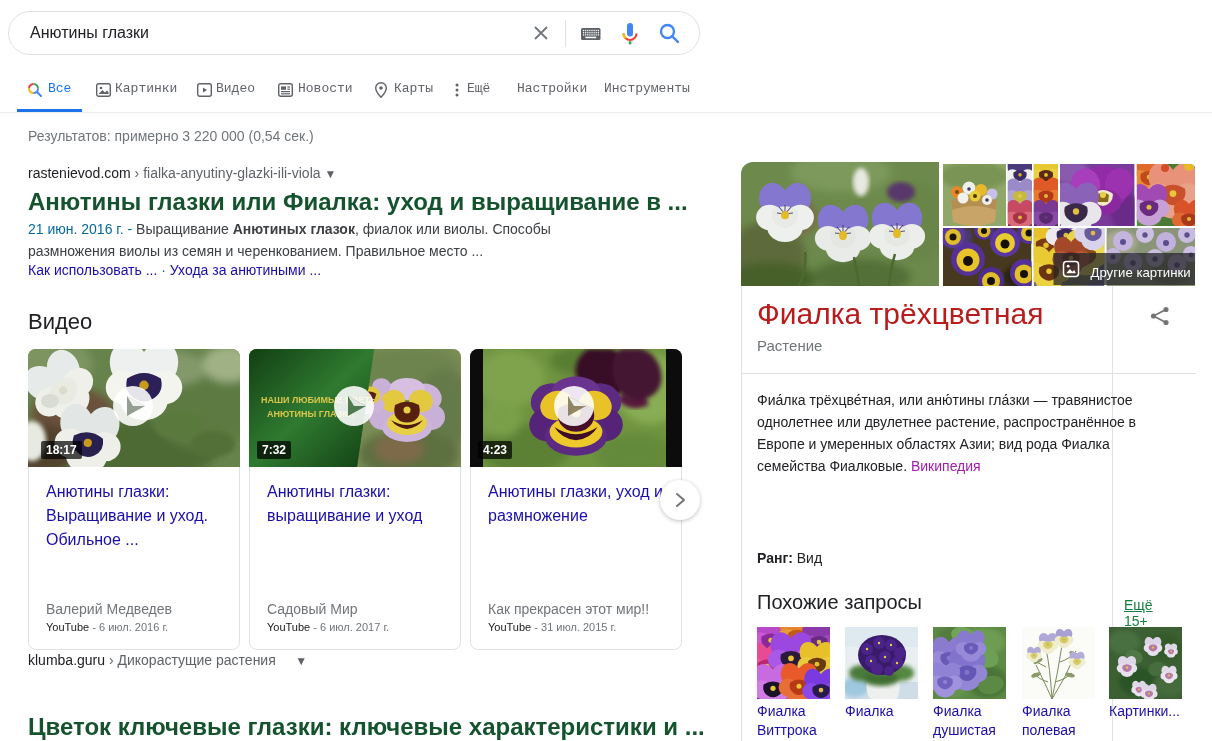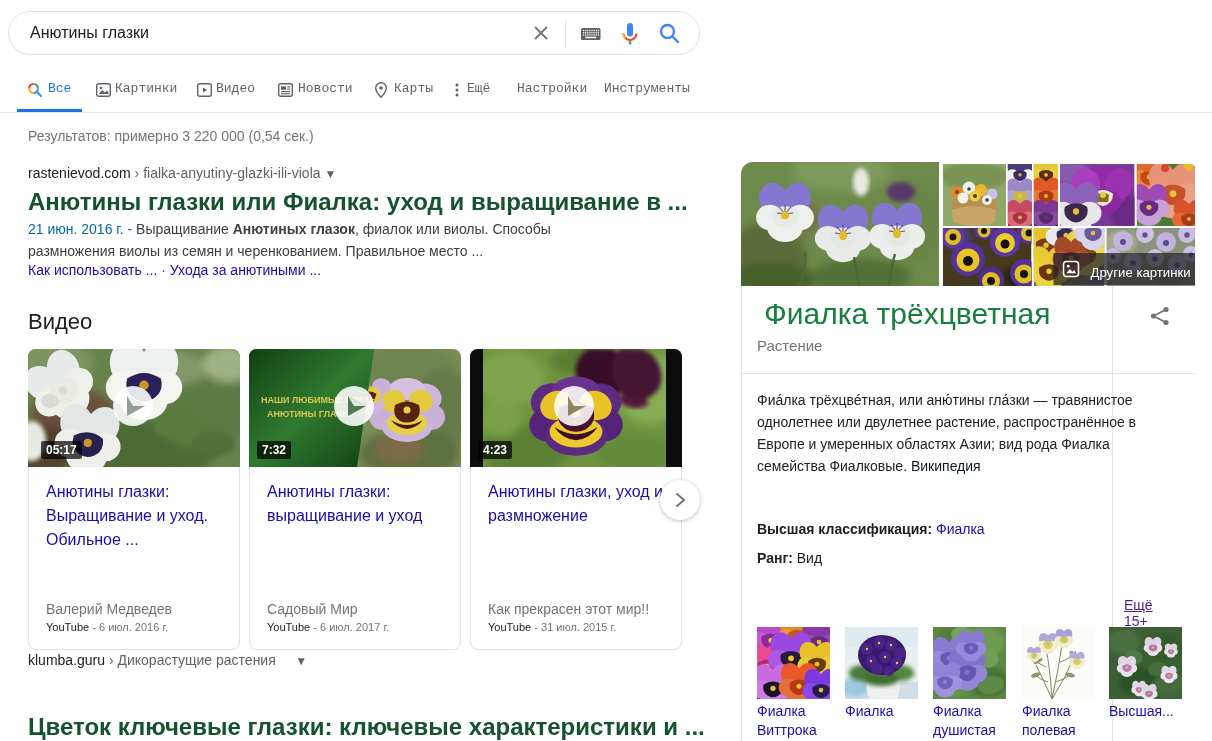--- a/index.html
+++ b/index.html
@@ -42,28 +42,28 @@
 
 
 .arrowc { left:660px; top:480px; width:40px; height:40px; border-radius:50%; background:#fff;
   box-shadow:0 1px 4px rgba(0,0,0,.25); }
 
 
 .kp { left:741px; top:162px; width:372px; height:579px; border:1px solid #dfe1e5;
   border-radius:12px 12px 0 0; border-bottom:none; }
 .kpcollage { position:absolute; left:-1px; top:-1px; width:456px; height:124px;
   border-radius:12px 12px 0 0; overflow:hidden; }
-.kptitle { left:22px; top:134px; font-size:30px; color:#15803d; }
+.kptitle { left:15px; top:134px; font-size:30px; color:#b91c1c; }
 .kpsub { left:15px; top:174px; font-size:15px; color:#70757a; }
 .kpdiv { left:0; top:210px; width:454px; height:1px; background:#dfe1e5; }
 .kpdesc { left:15px; top:226px; white-space:nowrap; font-size:14px; line-height:22px; color:#202124; }
 .fact { left:15px; font-size:14px; color:#202124; }
 .fact b { font-weight:bold; }
 .kph2 { left:15px; top:428px; font-size:20px; color:#202124; }
-.kpmore { left:382px; top:434px; font-size:14px; color:#4c1d95;text-decoration:underline; }
+.kpmore { left:382px; top:434px; font-size:14px; color:#15803d;text-decoration:underline; }
 .rthumb { top:464px; width:73px; height:72px; position:absolute; overflow:hidden; }
 .rcap { top:539px; font-size:14px; line-height:19px; color:#1a0dab; position:absolute; }
 </style></head>
 <body>
 
 <svg width="0" height="0" style="position:absolute">
 <defs>
 <g id="pansy">
   <ellipse cx="-6.5" cy="-8" rx="8.5" ry="10.5" transform="rotate(-18 -6.5 -8)" style="fill:var(--up)"></ellipse>
   <ellipse cx="6.5" cy="-8" rx="8.5" ry="10.5" transform="rotate(18 6.5 -8)" style="fill:var(--up)"></ellipse>
@@ -205,21 +205,21 @@
     </g>
     <use href="#pansy" transform="translate(116,34) scale(2.25)" style="--up:#edf0ef;--lo:#f3f4ee;--bl:#2b2158;--ce:#c8991c"></use>
     <use href="#pansy" transform="translate(34,40) rotate(-35) scale(1.9)" style="--up:#e6eae8;--lo:#eff0e9;--bl:#e9eae2;--ce:#dcdccc"></use>
     <ellipse cx="22" cy="52" rx="9" ry="7" fill="#d8dcd2"></ellipse>
     <use href="#pansy" transform="translate(60,92) rotate(6) scale(1.95)" style="--up:#e2e6e4;--lo:#edefe8;--bl:#2a2050;--ce:#c8991c"></use>
     <ellipse cx="4" cy="92" rx="14" ry="20" fill="#e7eae0" filter="url(#b2)"></ellipse>
     <circle cx="105" cy="57" r="20" fill="#ffffff" opacity=".88"></circle>
     <path d="M99 47 L117 57 L99 67 Z" fill="#8a9486" opacity=".9"></path>
     <path d="M99 47 L117 57 L105 57 Z" fill="#fcfcfc" opacity=".9"></path>
   </svg>
-  <div class="vtime" style="left:13px">05:17</div>
+  <div class="vtime" style="left:13px">18:17</div>
   </div>
   <div class="abs vtitle">Анютины глазки:<br>Выращивание и уход.<br>Обильное ...</div>
   <div class="abs vchan">Валерий Медведев</div>
   <div class="abs vyt"><b>YouTube</b> - 6 июл. 2016 г.</div>
 </div>
 <div class="abs vcard" style="left:249px">
   <div class="vthumb" id="th2">
   <svg width="212" height="118" viewBox="0 0 212 118">
     <rect width="212" height="118" fill="#7a8e56"></rect>
     <g filter="url(#b4)">
@@ -569,23 +569,23 @@
   </div>
   <div class="abs kptitle">Фиалка трёхцветная</div>
   <svg class="abs" style="left:408px;top:143px" width="20" height="20" viewBox="0 0 20 20">
     <circle cx="16" cy="3.5" r="2.6" fill="#757575"></circle>
     <circle cx="16" cy="16.5" r="2.6" fill="#757575"></circle>
     <circle cx="3.5" cy="10" r="2.6" fill="#757575"></circle>
     <path d="M3.5 10 L16 3.5 M3.5 10 L16 16.5" stroke="#757575" stroke-width="1.7"></path>
   </svg>
   <div class="abs kpsub">Растение</div>
   <div class="abs kpdiv"></div>
-  <div class="abs kpdesc">Фиа́лка трёхцве́тная, или аню́тины гла́зки — травянистое<br>однолетнее или двулетнее растение, распространённое в<br>Европе и умеренных областях Азии; вид рода Фиалка<br>семейства Фиалковые. <span style="color:#0f172a">Википедия</span></div>
-  <div class="abs fact" style="top:358px"><b>Высшая классификация:</b> <span style="color:#1a0dab">Фиалка</span></div>
+  <div class="abs kpdesc">Фиа́лка трёхцве́тная, или аню́тины гла́зки — травянистое<br>однолетнее или двулетнее растение, распространённое в<br>Европе и умеренных областях Азии; вид рода Фиалка<br>семейства Фиалковые. <span style="color:#a21caf">Википедия</span></div>
   <div class="abs fact" style="top:387px"><b>Ранг:</b> Вид</div>
+  <div class="abs kph2">Похожие запросы</div>
   <div class="abs kpmore">Ещё 15+</div>
   <div class="rthumb" style="left:15px" id="rt1">
   <svg width="73" height="72" viewBox="0 0 73 72">
     <rect width="73" height="72" fill="#6a2a8a"></rect>
     <use href="#pansy" transform="translate(14,12) scale(1.25)" style="--up:#b84ac8;--lo:#c85ad4;--bl:#8a2a9a;--ce:#e8c830"></use>
     <use href="#pansy" transform="translate(40,8) scale(1.15)" style="--up:#e8842a;--lo:#e89a3a;--bl:#c05a18;--ce:#e8c830"></use>
     <use href="#pansy" transform="translate(62,14) scale(1.1)" style="--up:#8a3aa8;--lo:#9a4ab8;--bl:#6a2a84;--ce:#e0c040"></use>
     <use href="#pansy" transform="translate(10,38) scale(1.2)" style="--up:#e84a94;--lo:#e85aa0;--bl:#b82a70;--ce:#e8c830"></use>
     <use href="#pansy" transform="translate(34,30) scale(1.35)" style="--up:#9a48e0;--lo:#aa58e8;--bl:#2a1a3a;--ce:#e8c830"></use>
     <use href="#pansy" transform="translate(60,36) scale(1.15)" style="--up:#e8c02a;--lo:#e8ca3a;--bl:#6a3a10;--ce:#e8c02a"></use>
@@ -681,14 +681,14 @@
     <use href="#pansy" transform="translate(60,48) scale(.5)" style="--up:#e2dae8;--lo:#eae4f0;--bl:#ba7caa;--ce:#d8c850"></use>
     <use href="#pansy" transform="translate(30,62) scale(.45)" style="--up:#e0d8e8;--lo:#eae4f0;--bl:#b87aa8;--ce:#d8c850"></use>
     <use href="#pansy" transform="translate(40,66) scale(.5)" style="--up:#ded6e6;--lo:#e8e2ee;--bl:#b67aa6;--ce:#d8c850"></use>
     <use href="#pansy" transform="translate(62,24) scale(.4)" style="--up:#ded6e6;--lo:#e8e2ee;--bl:#b67aa6;--ce:#d8c850"></use>
   </svg>
   </div>
   <div class="rcap" style="left:15px">Фиалка<br>Виттрока</div>
   <div class="rcap" style="left:103px">Фиалка</div>
   <div class="rcap" style="left:191px">Фиалка<br>душистая</div>
   <div class="rcap" style="left:280px">Фиалка<br>полевая</div>
-  <div class="rcap" style="left:367px">Высшая...</div>
+  <div class="rcap" style="left:367px">Картинки...</div>
 </div>
 
 </body></html>

